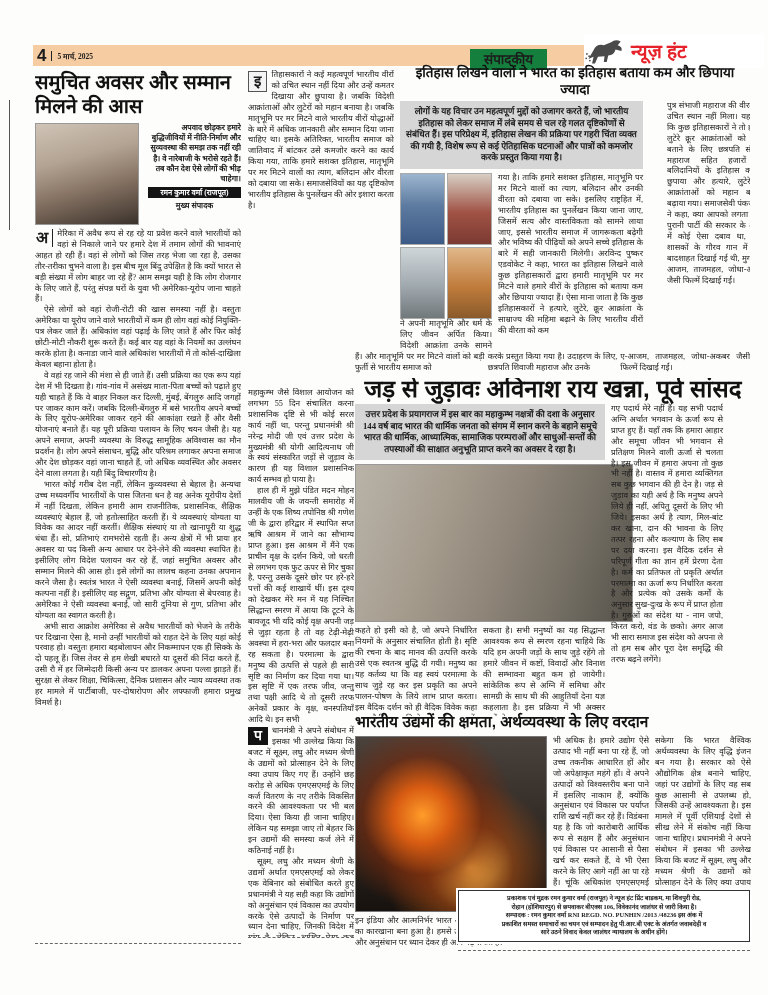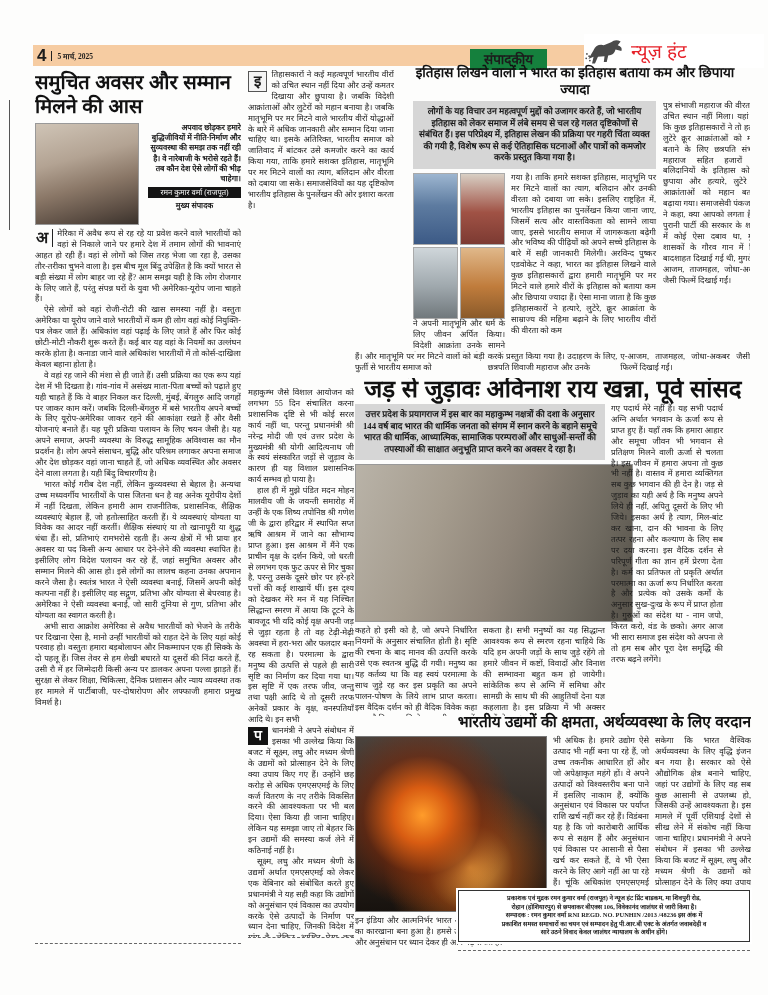--- a/index.html
+++ b/index.html
@@ -8,50 +8,50 @@
   [data-name]{box-sizing:border-box;}
   
   .header-bar{position:absolute;left:33px;top:45px;width:702px;height:21px;background:var(--header-bar,#f6cca2);
               display:flex;align-items:center;}
   .pgnum{font-family:"Liberation Sans",sans-serif;font-weight:bold;font-size:17px;line-height:21px;padding:0 5px 0 4px;}
   .pgdate{font-weight:bold;font-size:7.5px;border-left:1.5px solid #222;padding-left:5px;}
   .section{position:absolute;left:437px;top:4px;height:21px;line-height:21px;background:#15803d;padding:0 14px;
            font-family:"Liberation Sans",sans-serif;font-weight:bold;font-size:13.5px;}
   .masthead{position:absolute;left:584px;top:34px;width:180px;height:34px;background:#fff;display:flex;align-items:center;gap:3px;}
   .horse{width:44px;height:30px;display:inline-block;}
-  .mast-text{font-family:"Liberation Sans",sans-serif;font-weight:normal;font-size:19px;color:var(--masthead-red,#e62129);white-space:nowrap;}
+  .mast-text{font-family:"Liberation Sans",sans-serif;font-weight:bold;font-size:19px;color:var(--masthead-red,#e62129);white-space:nowrap;}
   
   .small{font-size:8.2px;line-height:10.9px;text-align:justify;margin:0;}
   .small p{margin:0;}
   .ind{text-indent:9px;}
   h1,h2{font-family:"Liberation Sans",sans-serif;margin:0;color:#111;}
   
   .colA{position:absolute;left:35px;top:70px;width:206px;height:874px;overflow:hidden;border-bottom:1px dashed #666;}
   .colA h1{font-size:20px;line-height:24px;}
   .fig-row{display:flex;gap:9px;margin:5px 0 4px 0;}
   .author-photo{width:104px;height:102px;flex:none;border:1px solid #999;
      background:linear-gradient(165deg,#cfc4b6 0%,#b3a393 35%,#8a7767 60%,#5a4c42 85%,#3a322c 100%);}
   .fig-right{width:95px;display:flex;flex-direction:column;}
   .standfirst-left{font-weight:bold;font-size:7.8px;line-height:10.2px;text-align:right;margin:0 0 3px 0;}
-  .byline-bar{background:var(--byline-bar,#141414);color:#fff;font-weight:normal;font-size:7.6px;line-height:11px;
+  .byline-bar{background:var(--byline-bar,#141414);color:#fff;font-weight:bold;font-size:7.6px;line-height:11px;
               text-align:center;padding:0 2px;}
   .byline-title{font-weight:bold;font-size:7.8px;text-align:center;margin-top:2px;}
   .dc-plain{float:left;font-weight:bold;font-size:16px;line-height:18px;padding:0 4px 0 1px;margin-right:4px;
             border-right:1.5px solid #222;}
   .dc-box{float:left;font-weight:bold;font-size:15px;line-height:17px;padding:1px 5px;border:1px solid #555;
           background:#f4f4f4;margin:1px 4px 0 0;}
   .dc-inv{float:left;font-weight:bold;font-size:14px;line-height:16px;padding:1px 6px;background:#121212;color:#fff;
           margin:1px 4px 0 0;}
   
   .colB-top{position:absolute;left:248px;top:70px;width:146px;height:314px;overflow:hidden;}
   .colB-bottom{position:absolute;left:248px;top:388px;width:106px;height:550px;overflow:hidden;border-bottom:1px dashed #666;}
   
   .history{position:absolute;left:400px;top:64px;width:350px;height:288px;overflow:hidden;}
   .history h2{font-size:13.5px;line-height:17px;text-align:center;margin-bottom:3px;}
-  .hist-body{display:flex;gap:7px;margin-left:13px;}
+  .hist-body{display:flex;gap:24px;}
   .hist-left{width:243px;flex:none;}
   .hist-right{width:100px;flex:none;}
   .standfirst-box{background:var(--standfirst-bg,#d6d6d6);font-weight:bold;font-size:8.8px;line-height:11.6px;
                   text-align:center;padding:5px 6px;margin-bottom:4px;}
   .hist-mid-row{display:flex;gap:6px;}
   .photo-col{width:92px;flex:none;}
   .photo-grid{display:grid;grid-template-columns:45px 45px;gap:2px;}
   .photo-grid div{height:72px;border:1px solid #aaa;}
   .portrait-1{background:linear-gradient(180deg,#9db6d0 0%,#5d7ba0 45%,#3c5a86 100%);}
   .portrait-2{background:linear-gradient(180deg,#d8cfc4 0%,#a05245 55%,#7c3a32 100%);}
@@ -66,21 +66,21 @@
   .roots-body{display:flex;gap:6px;}
   .roots-main{width:250px;flex:none;border-radius:32px;}
   .roots-right{width:112px;flex:none;}
   .tree-photo{width:278px;height:158px;margin:2px 0 4px 0;border:1px solid #999;
      background:linear-gradient(110deg,#b9b3a8 0%,#a59c8e 30%,#8e8478 55%,#6f6a60 80%,#555149 100%),
                 linear-gradient(180deg,#c9c4ba,#7d766b);}
   .roots-cols{display:flex;gap:6px;}
   .roots-cols p{width:136px;}
   
   .industry{position:absolute;left:355px;top:712px;width:396px;height:278px;overflow:hidden;}
-  .industry h2{font-size:15.5px;line-height:20px;text-align:right;margin-bottom:4px;}
+  .industry h2{font-size:15.5px;line-height:20px;text-align:left;margin-bottom:4px;}
   .ind-body{display:flex;gap:6px;}
   .ind-col1{width:192px;flex:none;}
   .industry-photo{width:192px;height:176px;border:1px solid #777;margin-bottom:4px;
      background:radial-gradient(circle at 35% 45%,#ff9c2a 0%,#d85c12 18%,rgba(120,40,10,.6) 38%,rgba(0,0,0,0) 60%),
                 radial-gradient(circle at 60% 75%,#ffb347 0%,rgba(200,90,20,.5) 25%,rgba(0,0,0,0) 50%),
                 linear-gradient(180deg,#4a423c 0%,#2e2823 55%,#17120e 100%);}
   .ind-col2,.ind-col3{width:96px;flex:none;}
   
   .imprint{position:absolute;left:458px;top:890px;width:292px;height:52px;background:#fff;border:1px solid #333;
            box-shadow:0 0 0 2px #fff;padding:3px 5px;overflow:hidden;z-index:5;}

